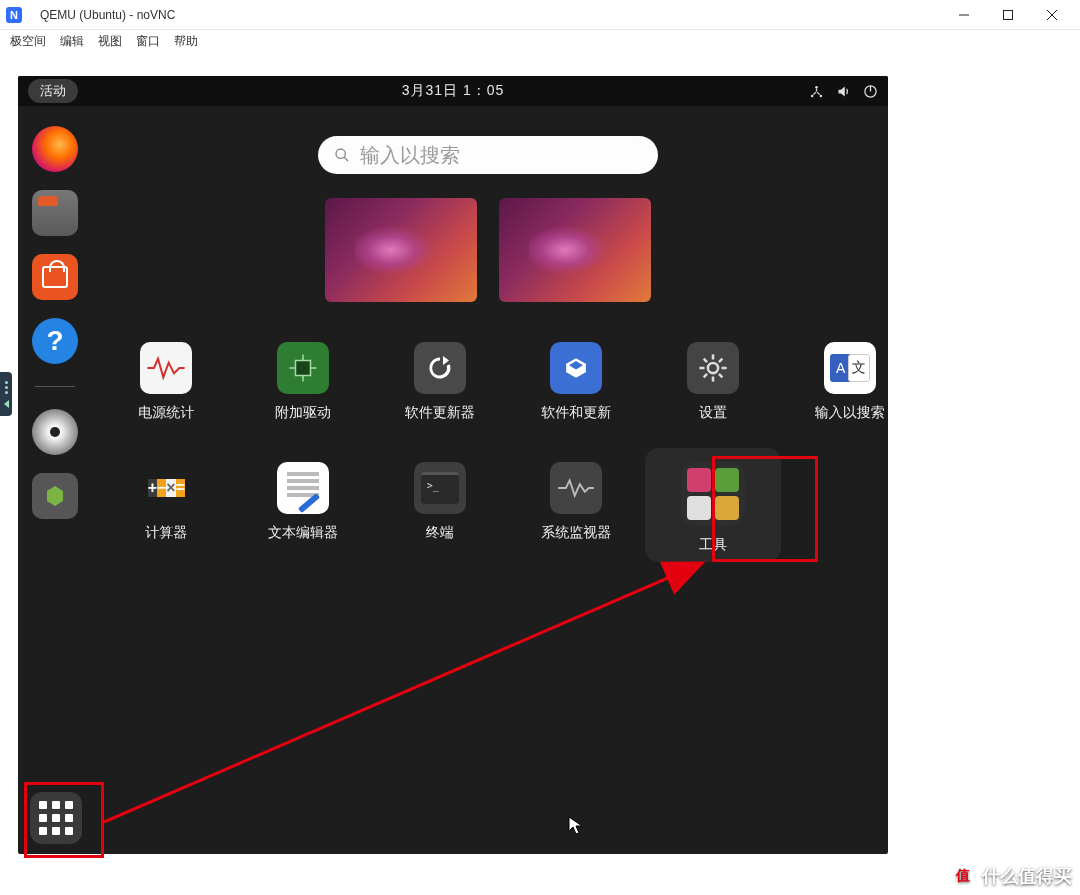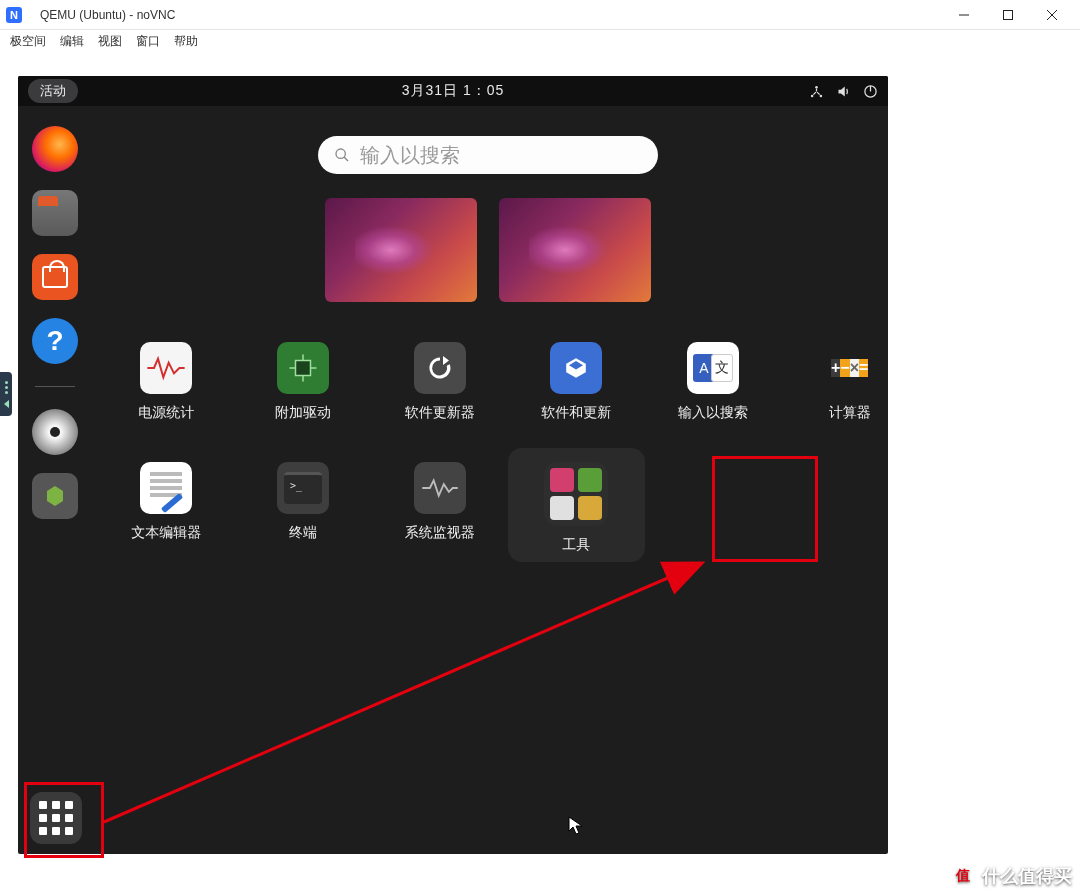--- a/index.html
+++ b/index.html
@@ -255,20 +255,38 @@
           <div class="lbl">软件更新器</div>
         </div>
         <div class="app">
           <div class="ic ic-swsrc">
             <svg viewBox="0 0 40 40">
                 <path d="M20 6 6 14v12l14 8 14-8V14L20 6zM20 10l10 6-10 6-10-6 10-6z"></path>
               </svg>
           </div>
           <div class="lbl">软件和更新</div>
         </div>
+        <div class="app">
+          <div class="ic ic-settings">
+            <svg viewBox="0 0 40 40">
+                <circle cx="20" cy="20" r="6" fill="none" stroke="#ddd" stroke-width="3"></circle>
+                <g stroke="#ddd" stroke-width="3">
+                  <line x1="20" y1="4" x2="20" y2="10"></line>
+                  <line x1="20" y1="30" x2="20" y2="36"></line>
+                  <line x1="4" y1="20" x2="10" y2="20"></line>
+                  <line x1="30" y1="20" x2="36" y2="20"></line>
+                  <line x1="9" y1="9" x2="13" y2="13"></line>
+                  <line x1="27" y1="27" x2="31" y2="31"></line>
+                  <line x1="31" y1="9" x2="27" y2="13"></line>
+                  <line x1="13" y1="27" x2="9" y2="31"></line>
+                </g>
+              </svg>
+          </div>
+          <div class="lbl">设置</div>
+        </div>
 
         <div class="app">
           <div class="ic ic-lang">
             <div class="l">A</div>
               <div class="r">文</div>
           </div>
           <div class="lbl">输入以搜索</div>
         </div>
         <div class="app">
           <div class="ic ic-calc">

